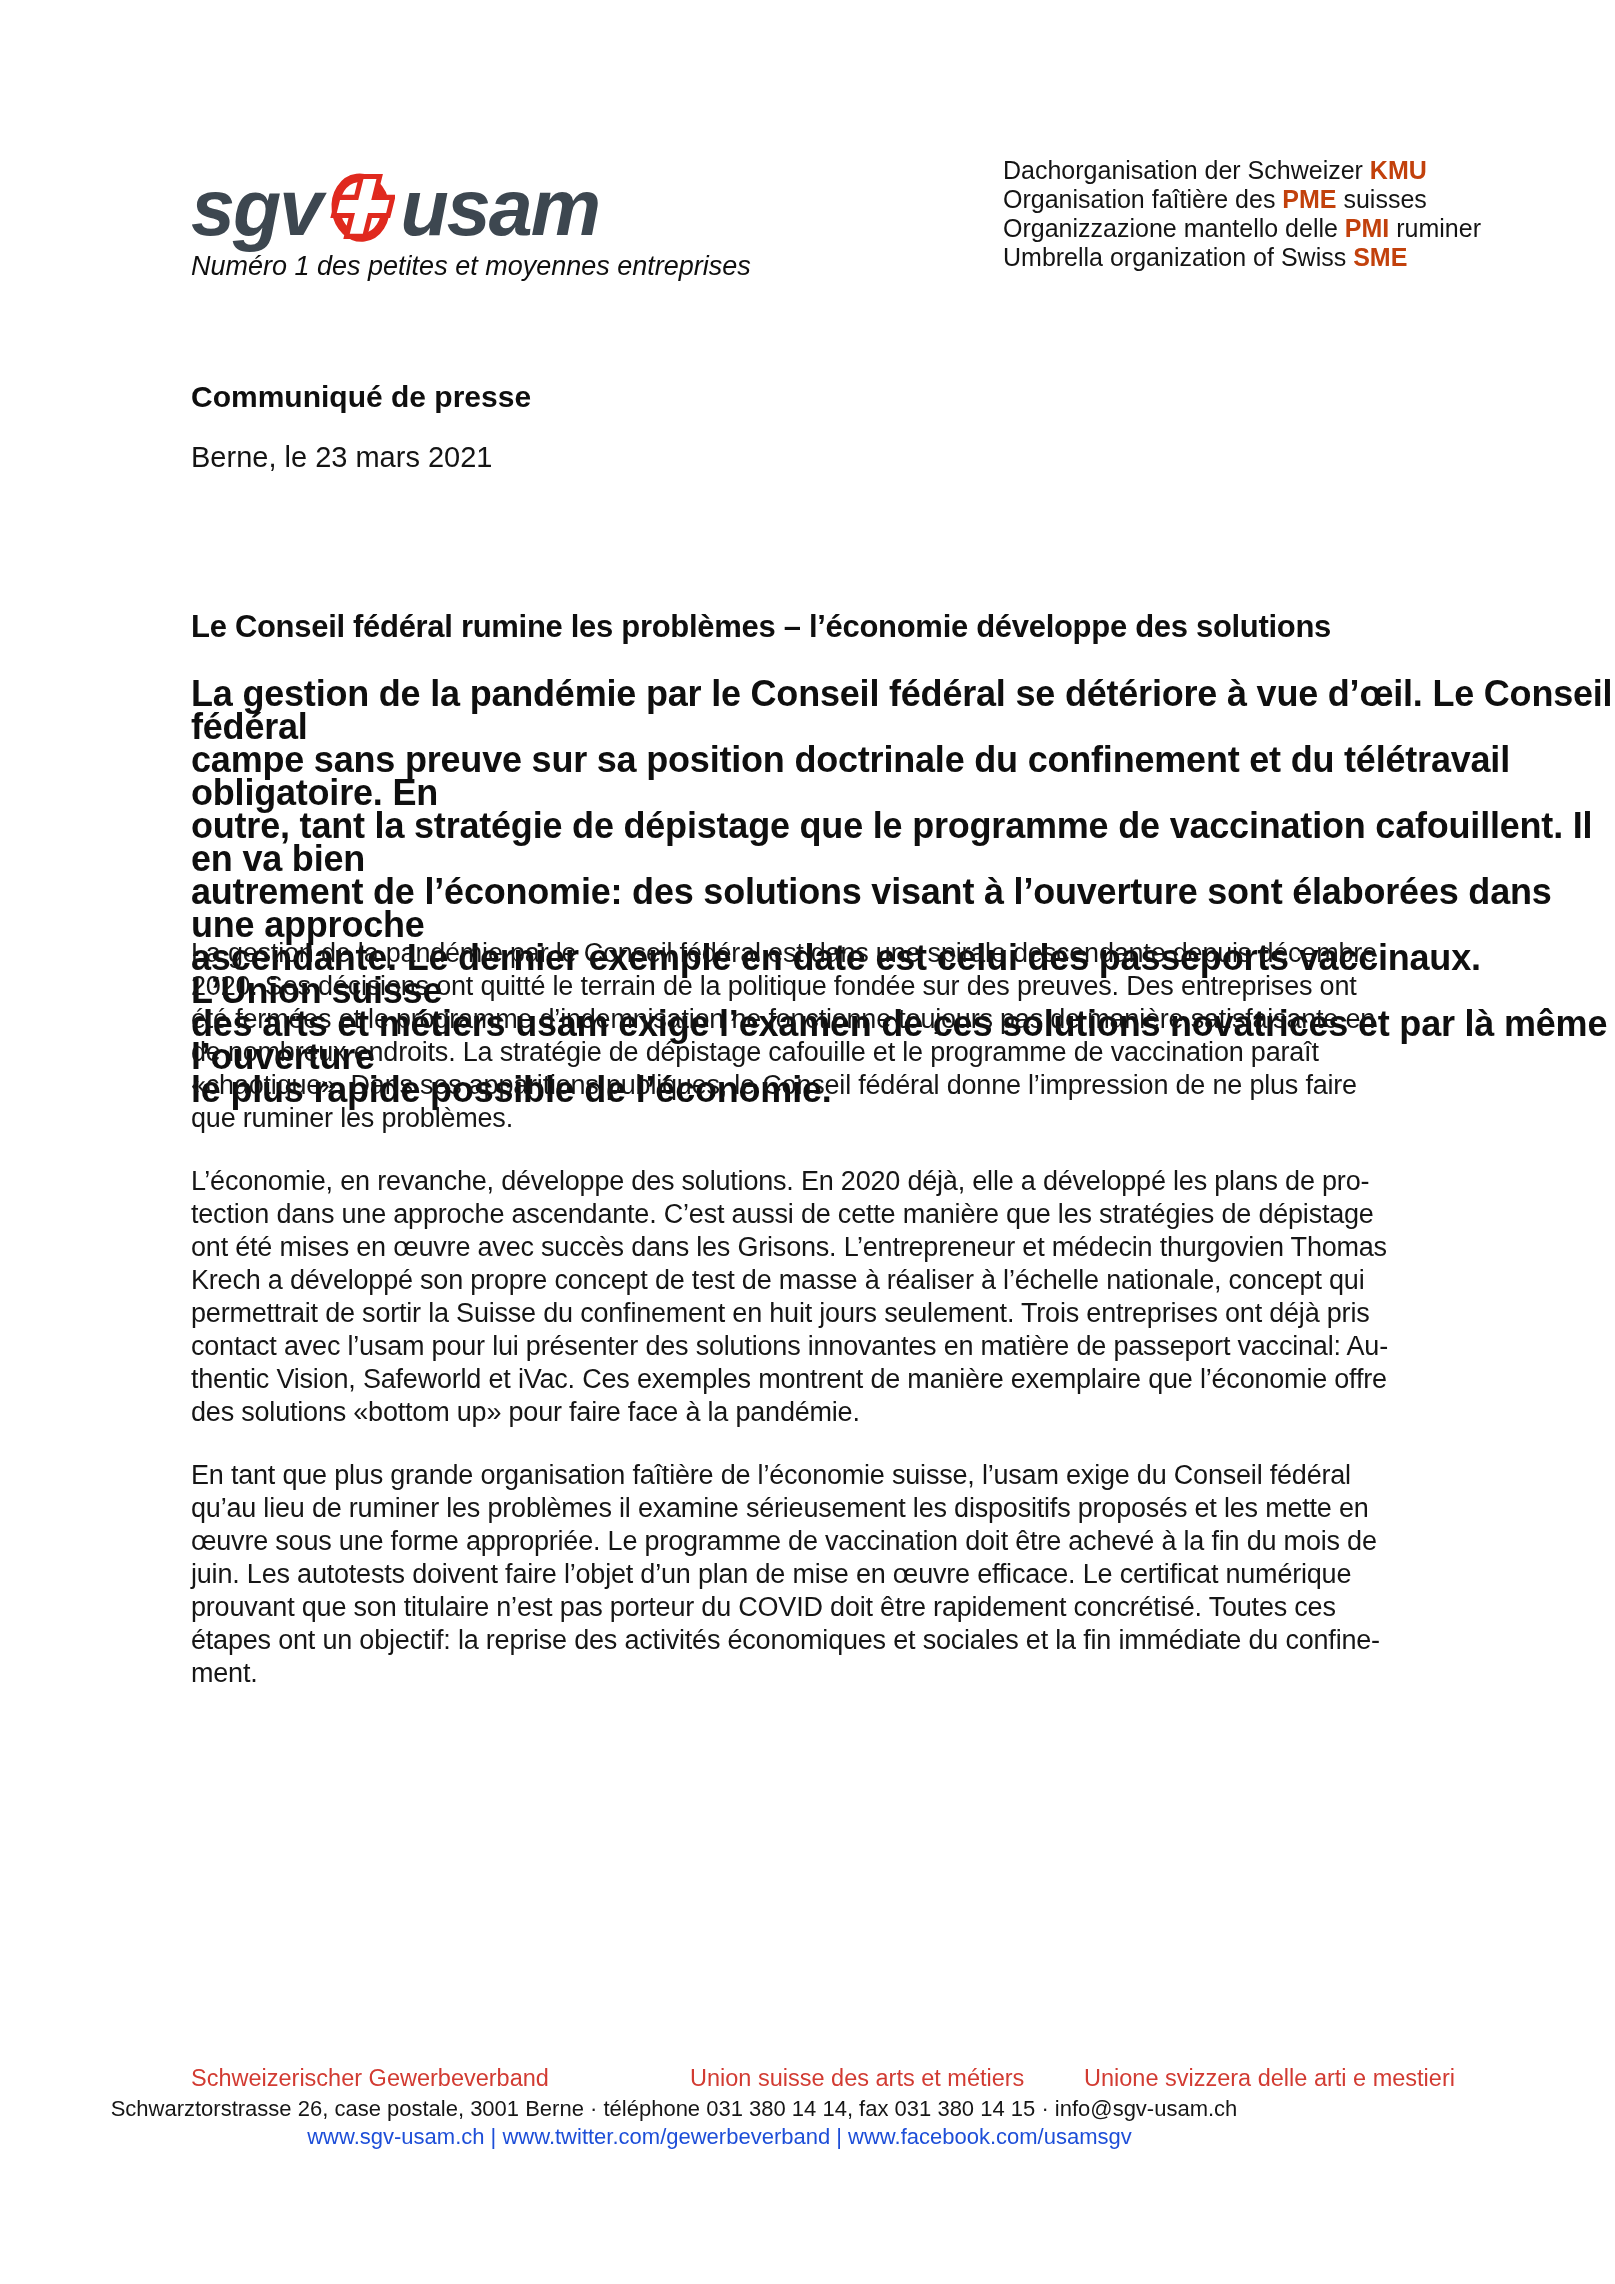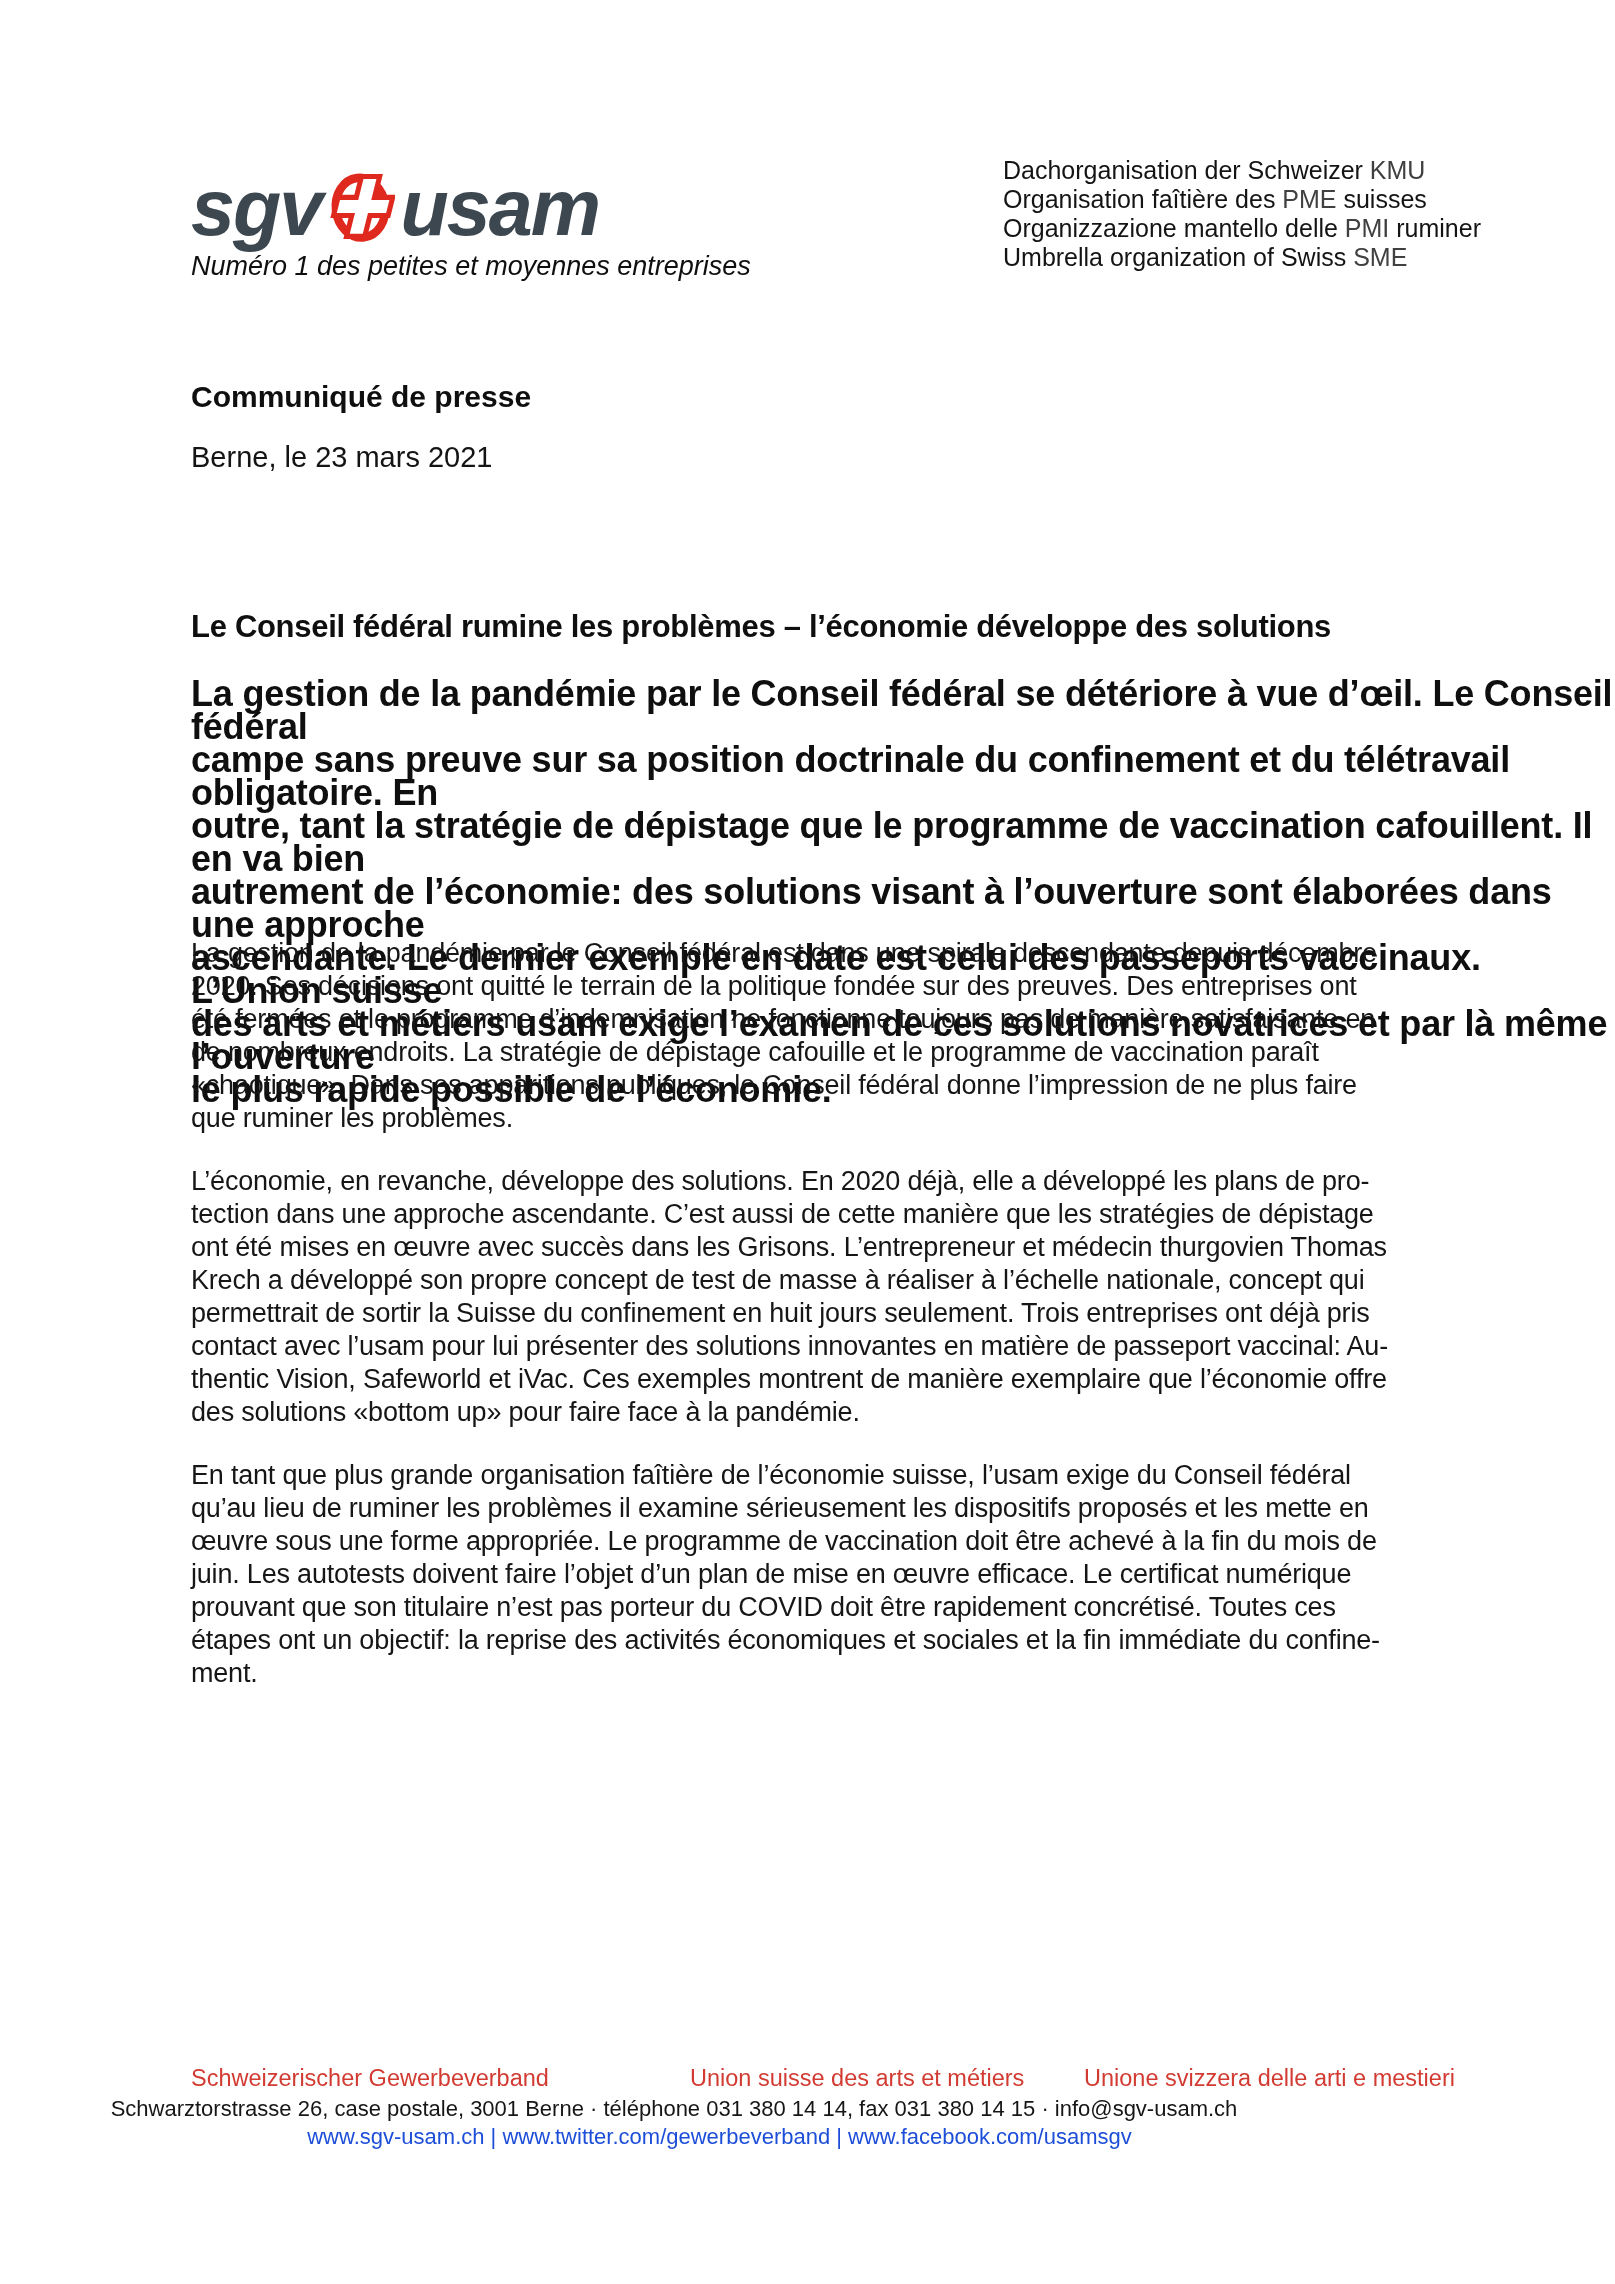--- a/index.html
+++ b/index.html
@@ -21,21 +21,21 @@
   }
   .logo-mark { margin:0 5.2px; position:relative; top:2.6px; }
   .logo-tagline {
     margin-top:3.9px; font-size:27px; font-style:italic; color:#0f0f0f;
   }
   .org-block {
     position:absolute; left:1003px; top:156px;
     font-size:25px; line-height:29px; color:#141414;
   }
   .org-line span { white-space:pre; }
-  .org-accent { color:#404040; }
+  .org-accent { color:#c2410c;font-weight:bold; }
   
   .kicker {
     position:absolute; left:191px; top:380px;
     font-size:30px; font-weight:bold; color:#0f0f0f;
   }
   .dateline {
     position:absolute; left:191px; top:413px;
     font-size:29px; color:#141414;margin-top:28px;
   }
   

